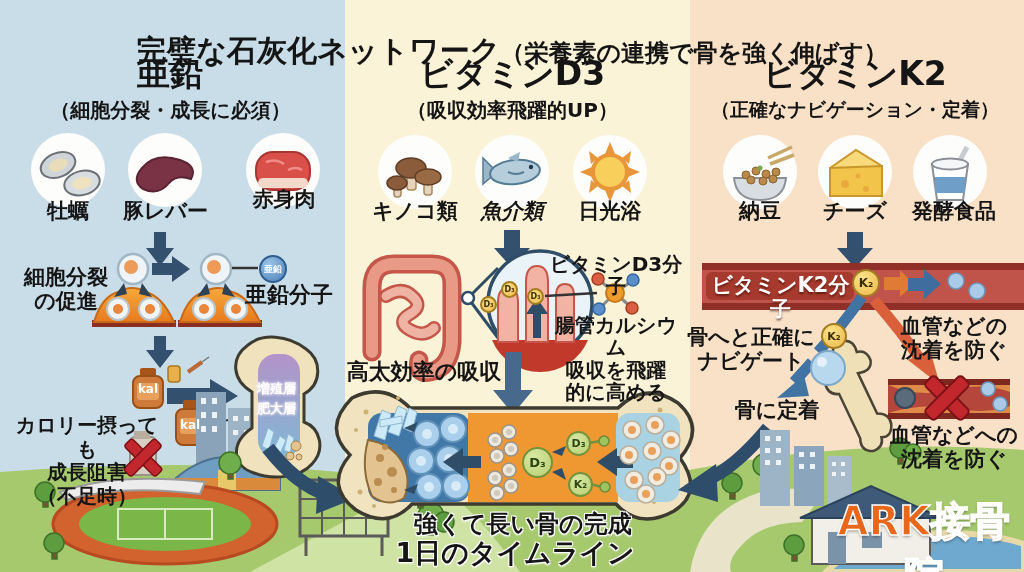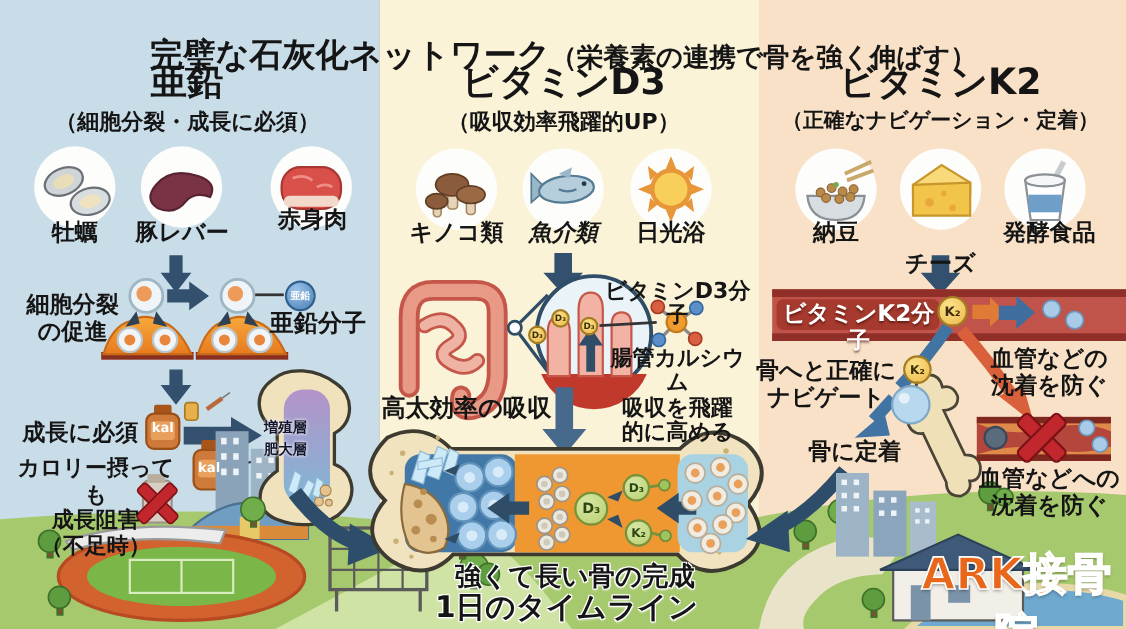--- a/index.html
+++ b/index.html
@@ -7,21 +7,21 @@
          font-family:"DejaVu Sans","Liberation Sans",sans-serif;}
   .stage svg{position:absolute;left:0;top:0;}
   .t{position:absolute;font-weight:800;color:#151515;text-align:center;
      line-height:1.12;white-space:pre-line;letter-spacing:0px;}
   .outline-w{text-shadow:-1px -1px 0 #fff,1px -1px 0 #fff,-1px 1px 0 #fff,1px 1px 0 #fff,0 2px 2px rgba(255,255,255,.6);}
   .badge{position:absolute;border-radius:50%;display:flex;align-items:center;
          justify-content:center;font-weight:800;box-sizing:border-box;}
   .badge-green{background:radial-gradient(circle at 35% 30%,#d7e7a4,#b8d070);border:2px solid #75923c;color:#2d4712;}
   .badge-yellow{background:radial-gradient(circle at 35% 30%,#fbe38a,#edb84a);border:2px solid #a37d22;color:#3c2d06;}
   .badge-blue{background:radial-gradient(circle at 35% 30%,#9cc4e8,#4a7fb5);border:2px solid #2f5f8f;color:#fff;}
-  .layer-label{position:absolute;font-weight:800;color:#0f172a;text-align:left;
+  .layer-label{position:absolute;font-weight:800;color:#ffffff;text-align:right;
                text-shadow:0 0 3px #efe7f5,0 0 3px #efe7f5;}
   .logo-main{position:absolute;font-weight:900;color:#e8671b;text-align:center;
              -webkit-text-stroke:1.5px #fff;text-shadow:0 2px 3px rgba(0,0,0,.35);}
   .logo-banner{position:absolute;background:#161616;border:2px solid #fdfdfd;border-radius:5px;
                color:#fff;font-weight:800;display:flex;align-items:center;justify-content:center;}
 </style>
 </head>
 <body>
 
 <div class="stage">
@@ -527,21 +527,20 @@
 
 <div class="t" style="left:60px;top:56px;width:220px;font-size:33px;font-weight:900;">亜鉛</div>
 <div class="t" style="left:18px;top:99px;width:305px;font-size:20px;">（細胞分裂・成長に必須）</div>
 <div class="t" style="left:28px;top:200px;width:80px;font-size:21px;">牡蠣</div>
 <div class="t" style="left:108px;top:200px;width:115px;font-size:21px;">豚レバー</div>
 <div class="t" style="left:238px;top:188px;width:92px;font-size:21px;">赤身肉</div>
 <div class="t" style="left:12px;top:266px;width:108px;font-size:21px;">細胞分裂
 の促進</div>
 <div class="badge badge-blue" style="left:259px;top:255px;width:28px;height:28px;font-size:9px;">亜鉛</div>
 <div class="t" style="left:233px;top:283px;width:112px;font-size:22px;">亜鉛分子</div>
-<div class="t" style="left:14px;top:382px;width:118px;font-size:21px;">成長に必須</div>
 <div class="t" style="left:137px;top:383px;width:22px;font-size:12px;color:#fff;">kal</div>
 <div class="t" style="left:180px;top:419px;width:20px;font-size:12px;color:#fff;">kal</div>
 <div class="layer-label" style="left:240px;top:380px;width:56px;font-size:13px;">増殖層</div>
 <div class="layer-label" style="left:240px;top:400px;width:56px;font-size:13px;">肥大層</div>
 <div class="t" style="left:6px;top:414px;width:162px;font-size:20px;line-height:1.18;">カロリー摂っても
 成長阻害
 （不足時）</div>
 
 <div class="t" style="left:390px;top:56px;width:245px;font-size:33px;font-weight:900;">ビタミンD3</div>
 <div class="t" style="left:360px;top:99px;width:305px;font-size:20px;">（吸収効率飛躍的UP）</div>
@@ -559,21 +558,21 @@
 
 <div class="badge badge-green" style="left:522px;top:447px;width:31px;height:31px;font-size:13px;">D₃</div>
 <div class="badge badge-green" style="left:566px;top:431px;width:25px;height:25px;font-size:11px;">D₃</div>
 <div class="badge badge-green" style="left:568px;top:472px;width:25px;height:25px;font-size:11px;">K₂</div>
 <div class="t outline-w" style="left:355px;top:511px;width:335px;font-size:24px;font-weight:900;">強くて長い骨の完成</div>
 <div class="t outline-w" style="left:355px;top:538px;width:320px;font-size:27px;font-weight:900;">1日のタイムライン</div>
 
 <div class="t" style="left:730px;top:56px;width:250px;font-size:33px;font-weight:900;">ビタミンK2</div>
 <div class="t" style="left:690px;top:99px;width:330px;font-size:19px;">（正確なナビゲーション・定着）</div>
 <div class="t" style="left:714px;top:200px;width:92px;font-size:21px;">納豆</div>
-<div class="t" style="left:804px;top:200px;width:102px;font-size:21px;margin-top:28px;">チーズ</div>
+<div class="t" style="left:804px;top:200px;width:102px;font-size:21px;">チーズ</div>
 <div class="t" style="left:898px;top:200px;width:112px;font-size:21px;">発酵食品</div>
 <div class="t" style="left:708px;top:274px;width:145px;font-size:21px;color:#fff;text-shadow:0 2px 2px rgba(60,10,5,.6);">ビタミンK2分子</div>
 <div class="badge badge-yellow" style="left:852px;top:269px;width:28px;height:28px;font-size:12px;">K₂</div>
 <div class="badge badge-yellow" style="left:821px;top:323px;width:26px;height:26px;font-size:11px;">K₂</div>
 <div class="t" style="left:686px;top:326px;width:130px;font-size:21px;">骨へと正確に
 ナビゲート</div>
 <div class="t" style="left:728px;top:399px;width:98px;font-size:21px;">骨に定着</div>
 <div class="t" style="left:888px;top:315px;width:132px;font-size:21px;">血管などの
 沈着を防ぐ</div>
 <div class="t" style="left:884px;top:424px;width:140px;font-size:21px;">血管などへの

